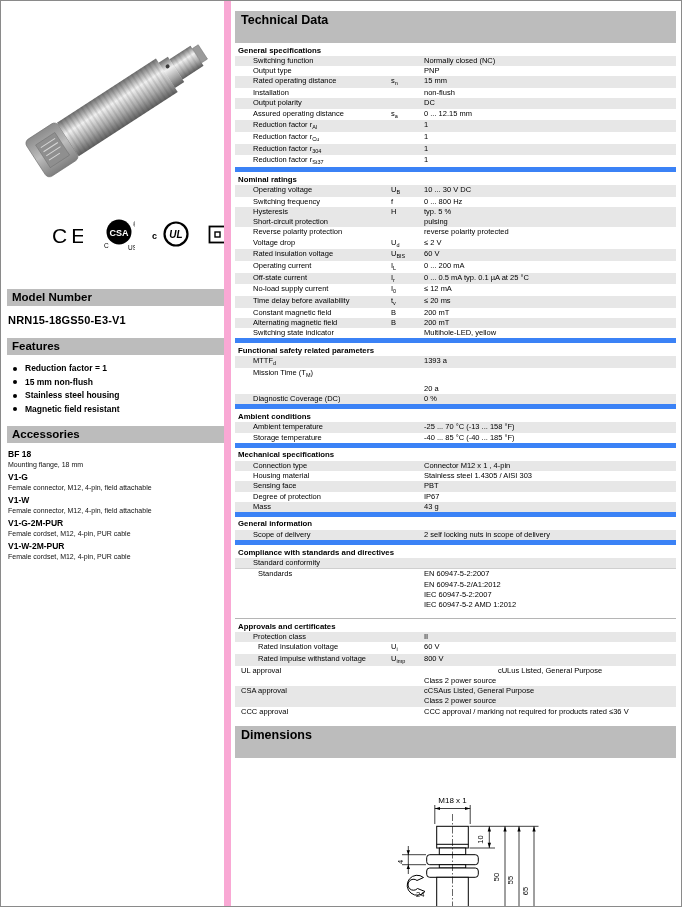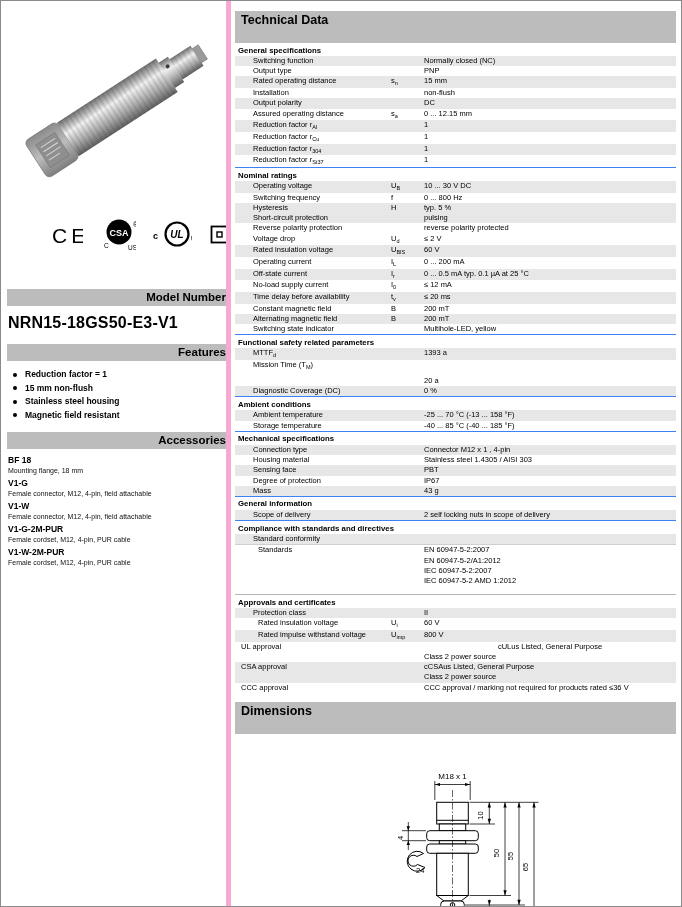--- a/index.html
+++ b/index.html
@@ -1,37 +1,37 @@
 <!DOCTYPE html>
 <html><head>
 <meta charset="utf-8">
 <style>
   html,body{margin:0;padding:0;background:#fff;}
   body{width:682px;height:907px;border:1px solid #8a8a8a;box-sizing:border-box;
        font-family:"Liberation Sans",sans-serif;color:#000;overflow:hidden;}
   .page{display:flex;width:100%;height:100%;}
   
-  .left{width:230px;min-width:230px;border-right:5px solid #f9a8d4;box-sizing:border-box;}
+  .left{width:230px;min-width:230px;border-right:7px solid #f9a8d4;box-sizing:border-box;}
   .photo-wrap{margin:8px 7px 0 12px;}
   .logos{display:flex;align-items:center;gap:16px;margin:20px 0 0 50px;height:40px;}
-  .lbar{background:#bcbcbc;font-weight:bold;font-size:11.5px;padding:2px 0 3px 5px;margin-left:6px;text-align:right;}
-  .model-val{font-weight:bold;font-size:16px;padding:8px 0 12px 7px;letter-spacing:.2px;}
+  .lbar{background:#bcbcbc;font-weight:bold;font-size:11.5px;padding:2px 0 3px 5px;margin-left:6px;}
+  .model-val{font-weight:bold;font-size:11px;padding:8px 0 12px 7px;letter-spacing:.2px;}
   .feat-list{padding:7px 0 10px 10px;}
   .feat-item{display:flex;font-weight:bold;font-size:8.5px;line-height:13.5px;}
   .feat-item .dot{width:4px;height:4px;background:#000;border-radius:50%;margin:4.5px 8px 0 2px;flex:none;}
   .acc-list{padding:6px 0 0 7px;}
   .acc-item{margin-bottom:3.5px;}
   .acc-name{font-weight:bold;font-size:8.5px;line-height:10.5px;}
   .acc-desc{font-size:7px;line-height:9px;color:#111;}
   .mt-model{margin-top:34px;}
   
   .right{flex:1;padding:10px 5px 0 4px;box-sizing:border-box;}
   .hbar{background:#bcbcbc;font-weight:bold;font-size:12.5px;padding:2px 0 16px 6px;}
   .sec-title{font-weight:bold;font-size:7.8px;padding:2.5px 0 1.5px 3px;}
-  .sec{border-top:1px solid #3b82f6;}
+  .sec{border-top:5px solid #3b82f6;}
   .sec:first-of-type{border-top:none;}
   .sec.gap{margin-top:8px;border-top:1px solid #b5b5b5;}
   .row{display:flex;font-size:7.5px;line-height:10.2px;min-height:10.2px;}
   .row.shade{background:#e7e7e7;}
   .row.rule{border-bottom:1px solid #cfcfcf;}
   .lbl{width:156px;box-sizing:border-box;padding-left:18px;flex:none;}
   .lbl.ind0{padding-left:6px;}
   .lbl.ind2{padding-left:23px;}
   .sym{width:33px;flex:none;}
   .val{flex:1;}

